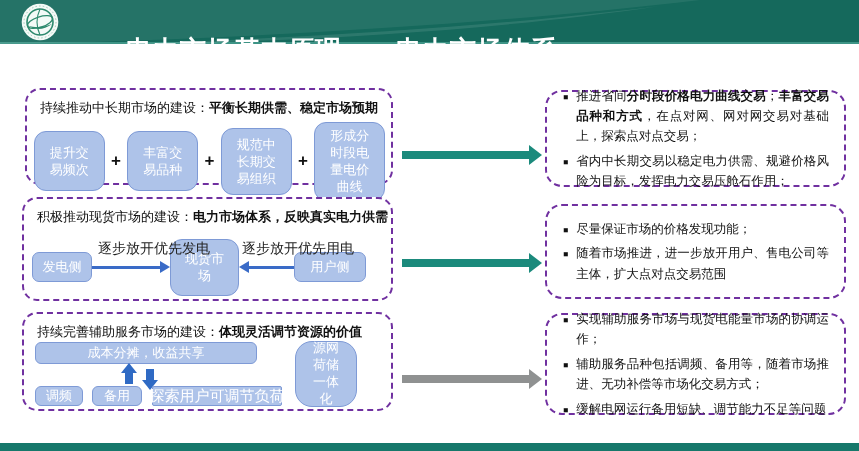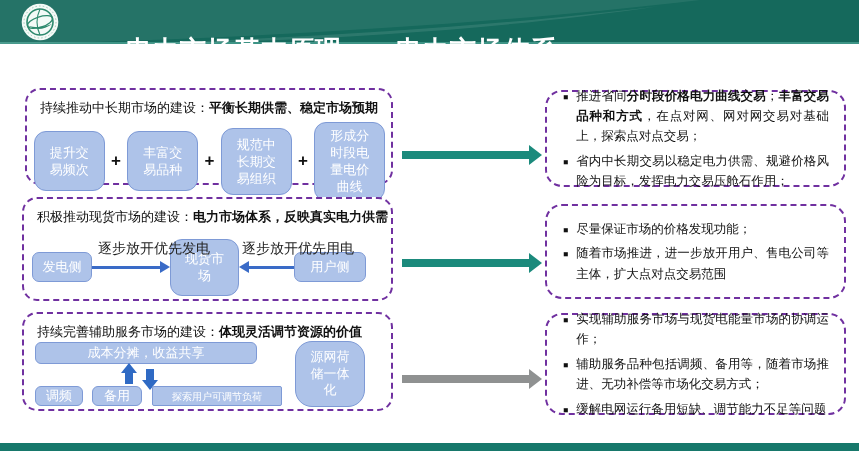--- a/index.html
+++ b/index.html
@@ -123,22 +123,22 @@
           <i class="ud-head"></i>
           <i class="ud-stem"></i>
         </span>
       <span class="ud down">
           <i class="ud-stem"></i>
           <i class="ud-head"></i>
         </span>
     </div>
     <div class="node" style="left:11px; top:72px; width:48px; height:20px; border-radius:6px; white-space:nowrap;">调频</div>
     <div class="node" style="left:68px; top:72px; width:50px; height:20px; border-radius:6px; white-space:nowrap;">备用</div>
-    <div class="node" style="left:128px; top:72px; width:130px; height:20px; border-radius:2px; white-space:nowrap; font-size:10px;">探索用户可调节负荷</div>
-    <div class="node" style="left:271px; top:27px; width:70px; height:66px; border-radius:17px; padding:0 12px;">源网荷储一体化</div>
+    <div class="node" style="left:128px; top:72px; width:130px; height:20px; border-radius:2px; white-space:nowrap; font-size:15px;">探索用户可调节负荷</div>
+    <div class="node" style="left:271px; top:27px; width:62px; height:66px; border-radius:17px; padding:0 12px;">源网荷储一体化</div>
   </div>
 
   <div class="big-arrow teal" style="left:402px; top:145px;">
       <div class="ba-bar"></div>
       <div class="ba-head"></div>
     </div>
   <div class="big-arrow teal" style="left:402px; top:253px;">
       <div class="ba-bar"></div>
       <div class="ba-head"></div>
     </div>

